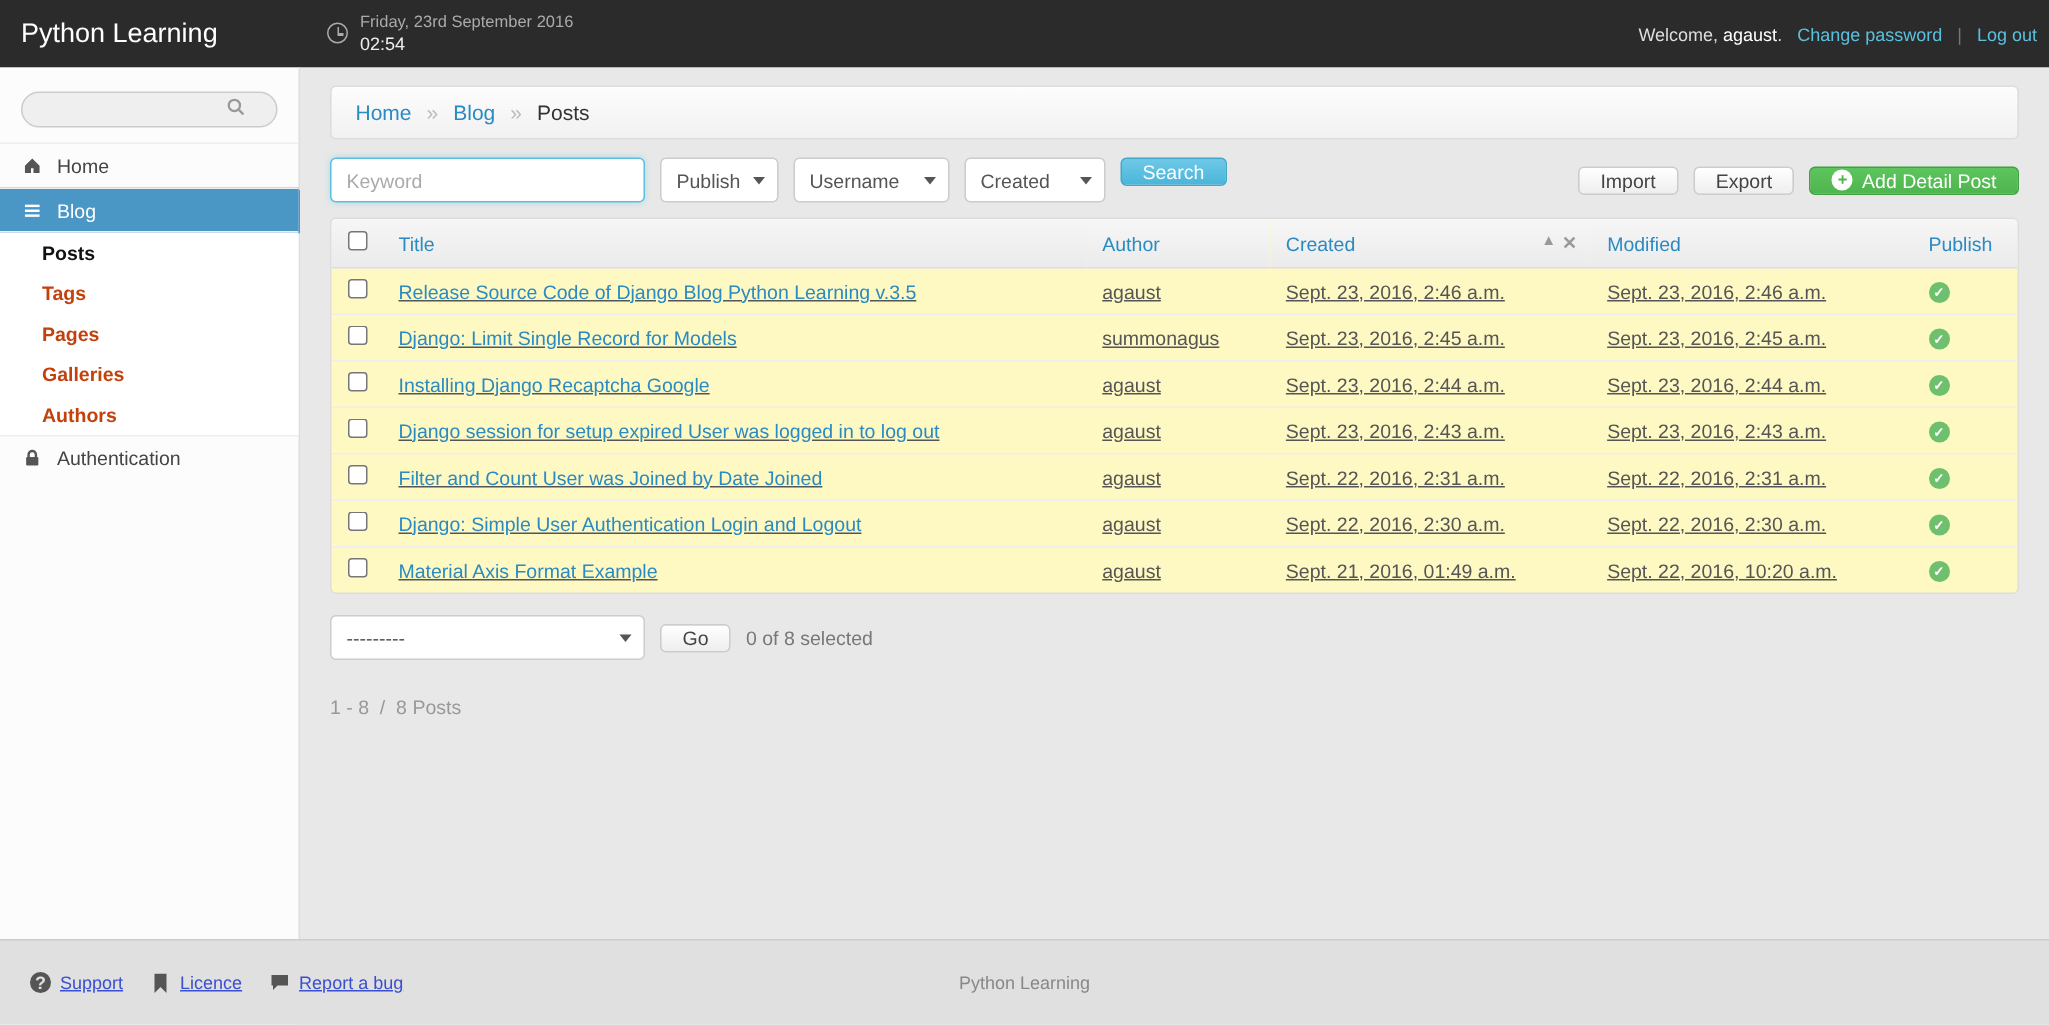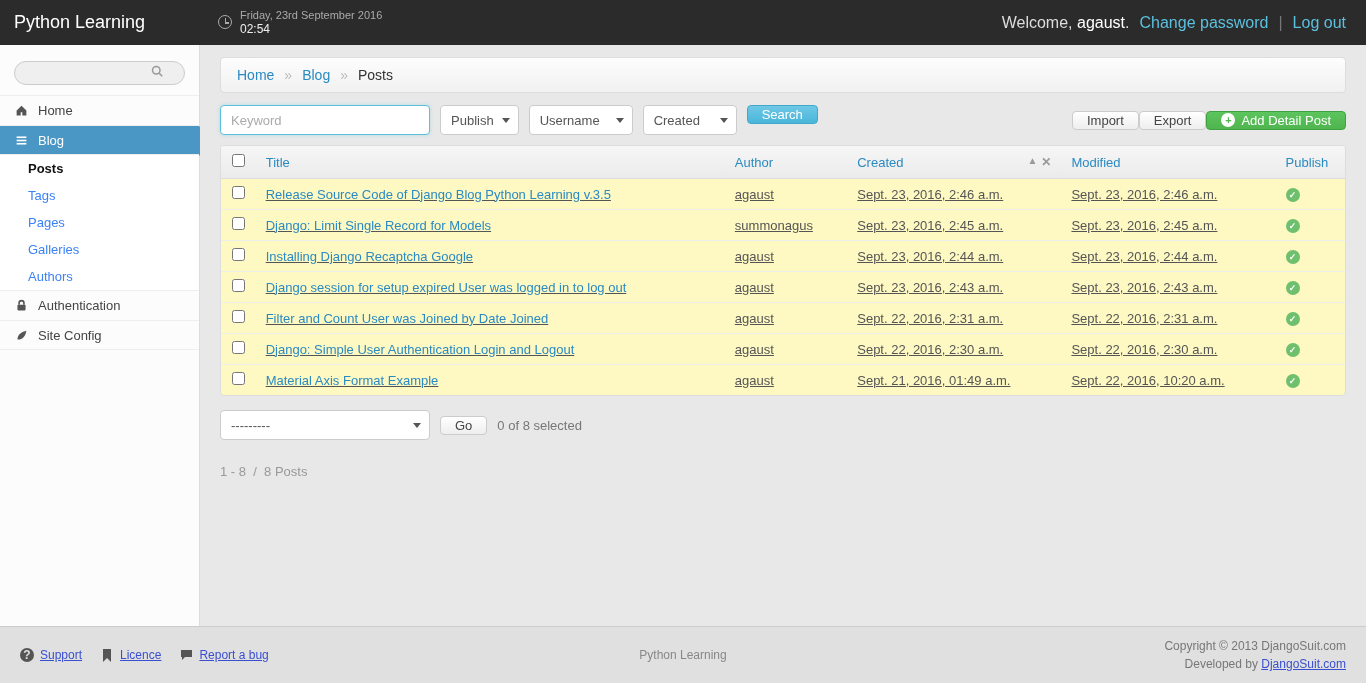--- a/index.html
+++ b/index.html
@@ -8,60 +8,60 @@
   
   .top-header { height: 45px; background: #2b2b2b; display: flex; align-items: center; color: #fff; }
   .brand-box { width: 200px; padding-left: 14px; font-size: 18px; font-weight: 300; line-height: 45px; color: #fff; }
   .date-box { display: flex; align-items: center; gap: 8px; padding-left: 18px; }
   .clock-icon { width: 14px; height: 14px; border: 1.5px solid #aaa; border-radius: 50%; position: relative; }
   .clock-icon::before { content:""; position:absolute; width:1.5px; height:4px; background:#aaa; left:48%; top:2px; }
   .clock-icon::after  { content:""; position:absolute; width:4px; height:1.5px; background:#aaa; left:50%; top:50%; }
   .date-lines { line-height: 1.2; }
   .date-top { color:#aaa; font-size:11px; }
   .date-bottom { color:#eee; font-size:12px; }
-  .top-right { margin-left: auto; padding-right: 20px; display:flex; align-items:center; gap:10px; font-size:16px; }
+  .top-right { margin-left: auto; padding-right: 8px; display:flex; align-items:center; gap:10px; font-size:12px; }
   .top-right .welcome { color:#ddd; }
   .top-right .welcome b { color:#fff; font-weight:500; }
   .top-right a { color:#5bc0de; text-decoration:none; cursor:pointer; }
   .top-right .divider { color:#777; }
 
   
   .sidebar { position:absolute; top:45px; left:0; width:200px; bottom:0; background:#fcfcfc; border-right:1px solid #ddd; }
   .sidebar-search-wrap { padding:16px 14px 10px; }
   .sidebar-search { width:100%; height:24px; border:1px solid #ccc; border-radius:12px; background:#efefef; padding:0 24px 0 12px; font-size:12px; }
   .sidebar-search-icon { position:relative; }
   .sidebar-search-icon svg { position:absolute; right:22px; top:-20px; }
 
   .side-item { display:flex; align-items:center; gap:10px; height:30px; padding:0 14px; color:#444; cursor:pointer; font-size:13px; border-top:1px solid #eee; }
   .side-item:last-of-type { border-bottom:1px solid #eee; }
   .side-item { text-decoration:none; }
 
   .side-item.active { background:#4a96c4; color:#fff; position:relative; }
   .side-item.active::after { content:""; position:absolute; right:-14px; top:0; border-top:15px solid transparent; border-bottom:15px solid transparent; border-left:14px solid #4a96c4; }
 
   .side-sub { background:#fff; }
-  .side-sub a { display:block; padding:6px 14px 6px 28px; color:#3b82f6; text-decoration:none; font-size:13px; cursor:pointer; }
+  .side-sub a { display:block; padding:6px 14px 6px 28px; color:#c2410c; text-decoration:none; font-size:13px; cursor:pointer;font-weight:bold; }
   .side-sub a.current { color:#111; font-weight:600; }
 
   .side-group-title { display:flex; align-items:center; gap:10px; height:30px; padding:0 14px; color:#444; font-size:13px; border-top:1px solid #eee; cursor:pointer; }
 
   .sb-icon { width:14px; height:14px; display:inline-flex; align-items:center; justify-content:center; color:#555; }
   .side-item.active .sb-icon { color:#fff; }
 
   
   .main { position:absolute; left:200px; right:0; top:45px; bottom:57px; background:#e8e8e8; padding:0; }
 
   .breadcrumb { margin:12px 20px; background:linear-gradient(#fdfdfd,#f1f1f1); border:1px solid #ddd; border-radius:4px; height:36px; display:flex; align-items:center; padding:0 16px; font-size:14px; }
   .breadcrumb a { color:#2a8ac2; text-decoration:none; cursor:pointer; }
   .breadcrumb .sep { color:#bbb; margin:0 10px; }
   .breadcrumb .current { color:#333; }
 
   .filterbar { display:flex; align-items:center; gap:10px; margin:0 20px 10px; }
   .filterbar .left { display:flex; gap:10px; }
-  .filterbar .right { margin-left:auto; display:flex; }
+  .filterbar .right { margin-left:auto; display:flex; gap:10px; }
 
   .input-keyword { width:210px; height:30px; border:1px solid #5bc0de; border-radius:4px; padding:0 10px; font-size:13px; color:#555; outline:none; box-shadow:0 0 4px rgba(91,192,222,.35); }
   .input-keyword::placeholder { color:#aaa; }
 
   .select-pill { height:30px; border:1px solid #ccc; border-radius:4px; background:#fff; padding:0 24px 0 10px; font-size:13px; color:#555; position:relative; display:flex; align-items:center; min-width:78px; cursor:pointer; }
   .select-pill .caret { position:absolute; right:8px; top:12px; border-left:4px solid transparent; border-right:4px solid transparent; border-top:5px solid #555; }
 
   .btn { height:19px; padding:0 14px; border-radius:4px; border:1px solid #ccc; background:linear-gradient(#fff,#eee); color:#444; font-size:13px; cursor:pointer; display:inline-flex; align-items:center; gap:6px; }
   .btn-info { background:linear-gradient(#6fc8e6,#49b6da); border-color:#41a8ca; color:#fff; }
   .btn-success { background:linear-gradient(#5dc55d,#4fb54f); border-color:#3fa13f; color:#fff; }
@@ -173,28 +173,20 @@
   <div class="side-group-title">
     <span class="sb-icon">
       <svg width="13" height="13" viewBox="0 0 16 16">
           <rect x="3" y="7" width="10" height="7" rx="1" fill="currentColor"></rect>
           <path d="M5 7V5a3 3 0 016 0v2" stroke="currentColor" stroke-width="2" fill="none"></path>
         </svg>
     </span>
     <span>Authentication</span>
   </div>
 
-  <div class="side-group-title" style="border-bottom:1px solid #eee">
-    <span class="sb-icon">
-      <svg width="13" height="13" viewBox="0 0 16 16">
-          <path d="M3 13C3 6 9 3 14 2c-1 6-4 11-11 11z" fill="currentColor"></path>
-        </svg>
-    </span>
-    <span>Site Config</span>
-  </div>
 </div>
 
 <div class="main">
 
   <div class="breadcrumb">
     <a>Home</a>
     <span class="sep">»</span>
     <a>Blog</a>
     <span class="sep">»</span>
     <span class="current">Posts</span>
@@ -340,19 +332,13 @@
     <span class="lk">
       <span class="ficon">
         <svg width="13" height="12" viewBox="0 0 13 12">
             <path d="M1 1h11v7H5l-3 3V8H1z" fill="#555"></path>
           </svg>
       </span>
       <a>Report a bug</a>
     </span>
   </div>
   <div class="fcenter">Python Learning</div>
-  <div class="fright">
-    <div>Copyright © 2013 DjangoSuit.com</div>
-    <div>
-      <span>Developed by </span><a>DjangoSuit.com</a>
-    </div>
-  </div>
 </div>
 
 </body></html>

